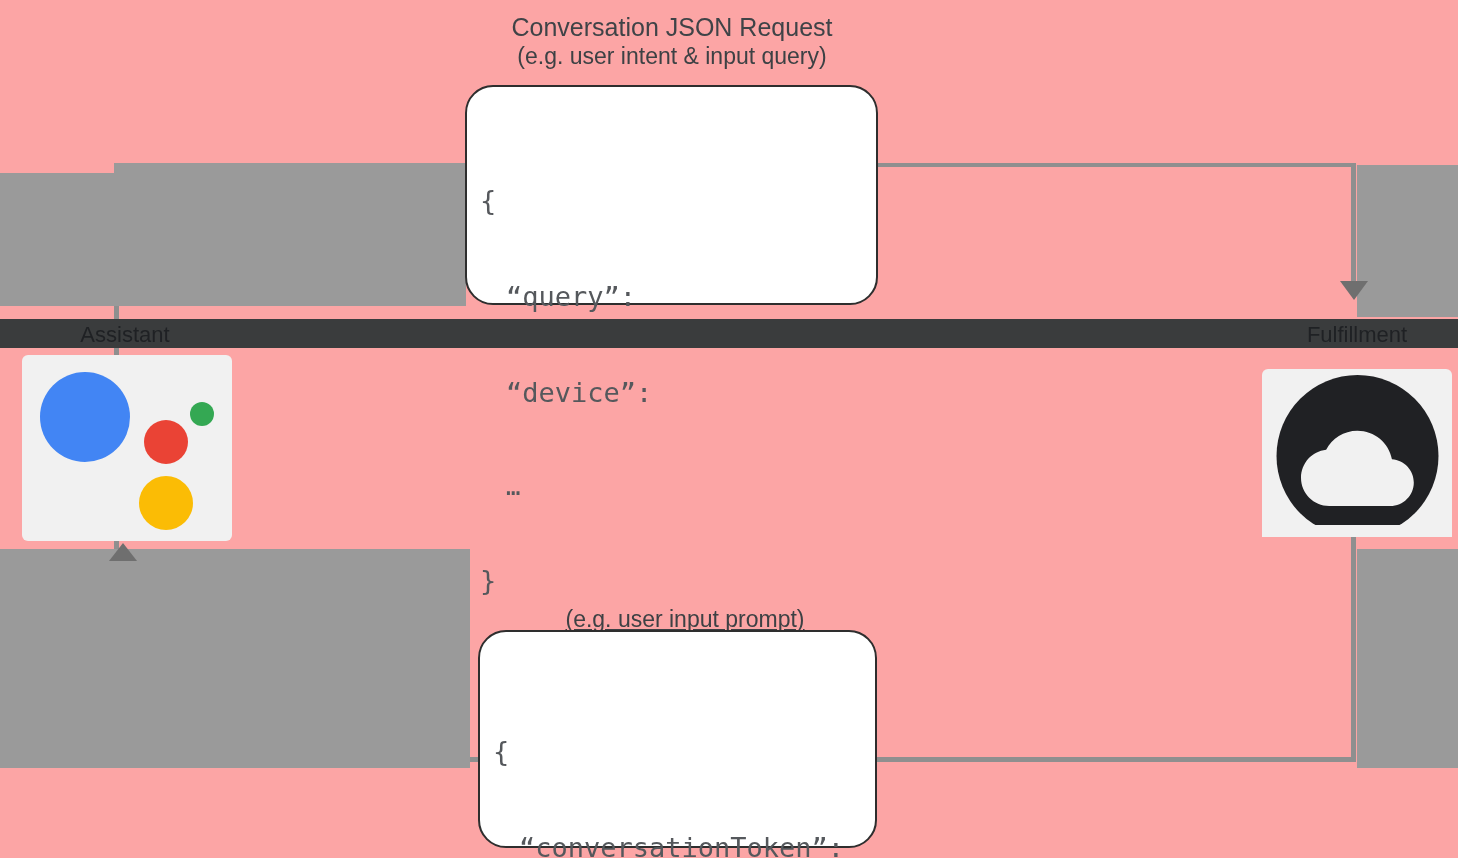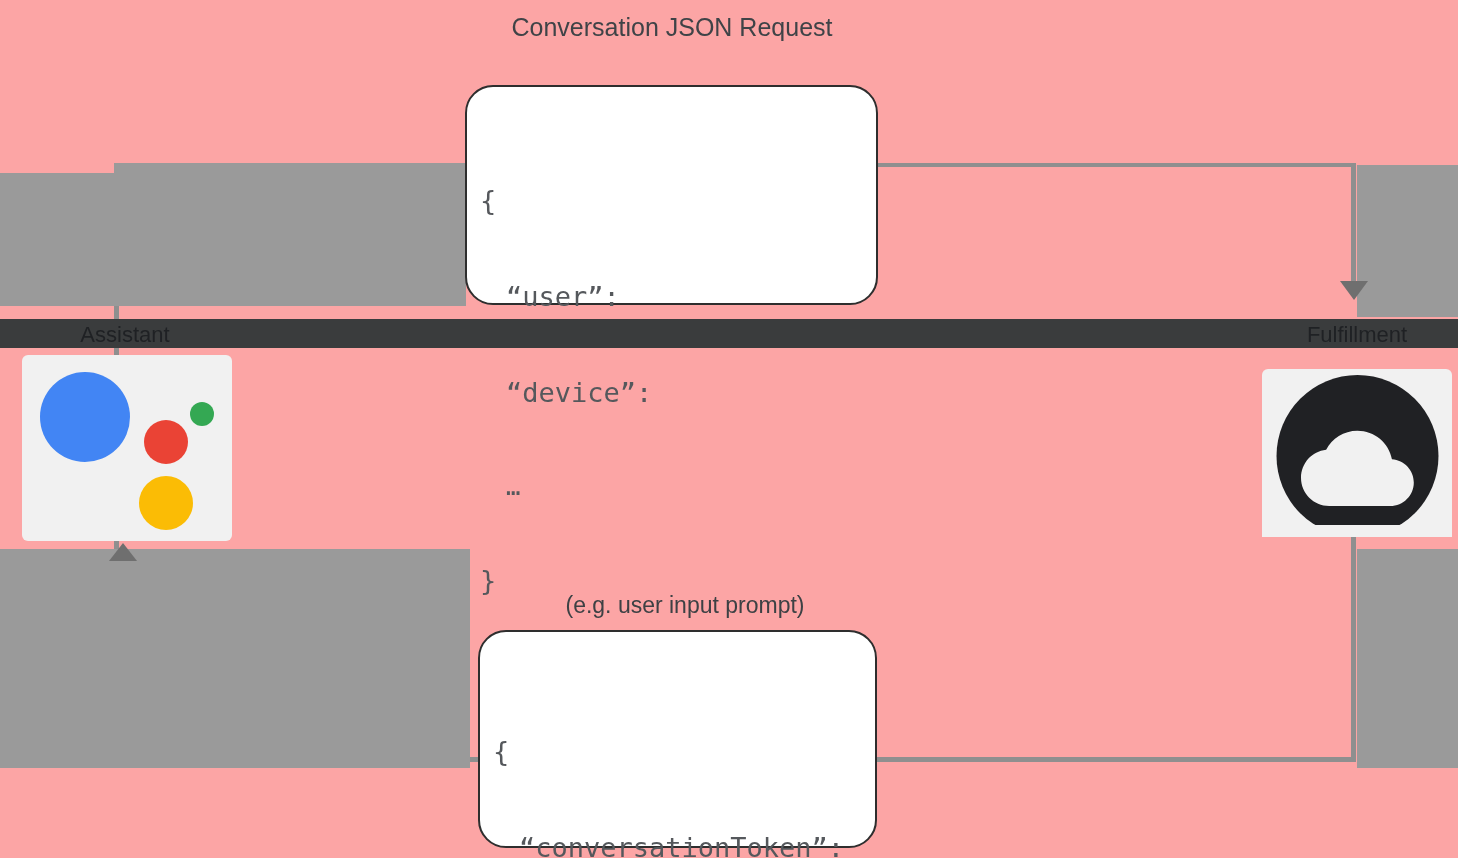--- a/index.html
+++ b/index.html
@@ -33,20 +33,21 @@
   .code .ind{padding-left:26px;display:block;}
   .code .brace{display:block;}
   .code .dots{display:block;padding-left:26px;font-size:24px;line-height:28px;}
 </style>
 </head>
 <body>
 
 <div class="stage">
 
   <div class="abs flow-title" style="left:372px;top:12px;">Conversation JSON Request</div>
+  <div class="abs flow-subtitle" style="left:372px;top:42px;">(e.g. user intent &amp; input query)</div>
 
   <div class="abs aline" style="left:114px;top:163px;width:1242px;height:4px;"></div>
   <div class="abs aline" style="left:114px;top:163px;width:5px;height:192px;"></div>
   <div class="abs aline" style="left:1351px;top:165px;width:5px;height:118px;"></div>
   <div class="abs aline" style="left:114px;top:757px;width:1242px;height:5px;"></div>
   <div class="abs aline" style="left:114px;top:541px;width:5px;height:220px;"></div>
   <div class="abs aline" style="left:1351px;top:537px;width:5px;height:225px;"></div>
 
   <div class="abs field" style="left:0;top:173px;width:466px;height:133px;"></div>
   <div class="abs field" style="left:114px;top:163px;width:352px;height:10px;"></div>
@@ -74,28 +75,28 @@
     <svg width="190" height="168" viewBox="0 0 190 168">
       <circle cx="95.5" cy="87" r="81" fill="#202124"></circle>
       <rect x="0" y="156" width="190" height="12" fill="#f1f1f1"></rect>
       <path fill="#f1f1f1" transform="translate(39,43) scale(4.7)" d="M19.35 10.04C18.67 6.59 15.64 4 12 4 9.11 4 6.6 5.64 5.35 8.04 2.34 8.36 0 10.91 0 14c0 3.31 2.69 6 6 6h13c2.76 0 5-2.24 5-5 0-2.64-2.05-4.78-4.65-4.96z"></path>
     </svg>
   </div>
 
   <div class="abs json-box" style="left:465px;top:85px;width:413px;height:220px;">
     <div class="code" style="position:absolute;left:13px;top:34px;">
       <span class="brace">{</span>
-      <span class="ind">“user”:</span>
+      <span class="ind">“query”:</span>
       <span class="ind">“device”:</span>
       <span class="dots">…</span>
       <span class="brace">}</span>
     </div>
   </div>
 
-  <div class="abs flow-subtitle" style="left:385px;top:591px;">(e.g. user input prompt)</div>
+  <div class="abs flow-subtitle" style="left:385px;top:605px;text-decoration:underline;">(e.g. user input prompt)</div>
 
   <div class="abs json-box" style="left:478px;top:630px;width:399px;height:218px;">
     <div class="code" style="position:absolute;left:13px;top:40px;">
       <span class="brace">{</span>
       <span class="ind">“conversationToken”:</span>
       
       
       
     </div>
   </div>

